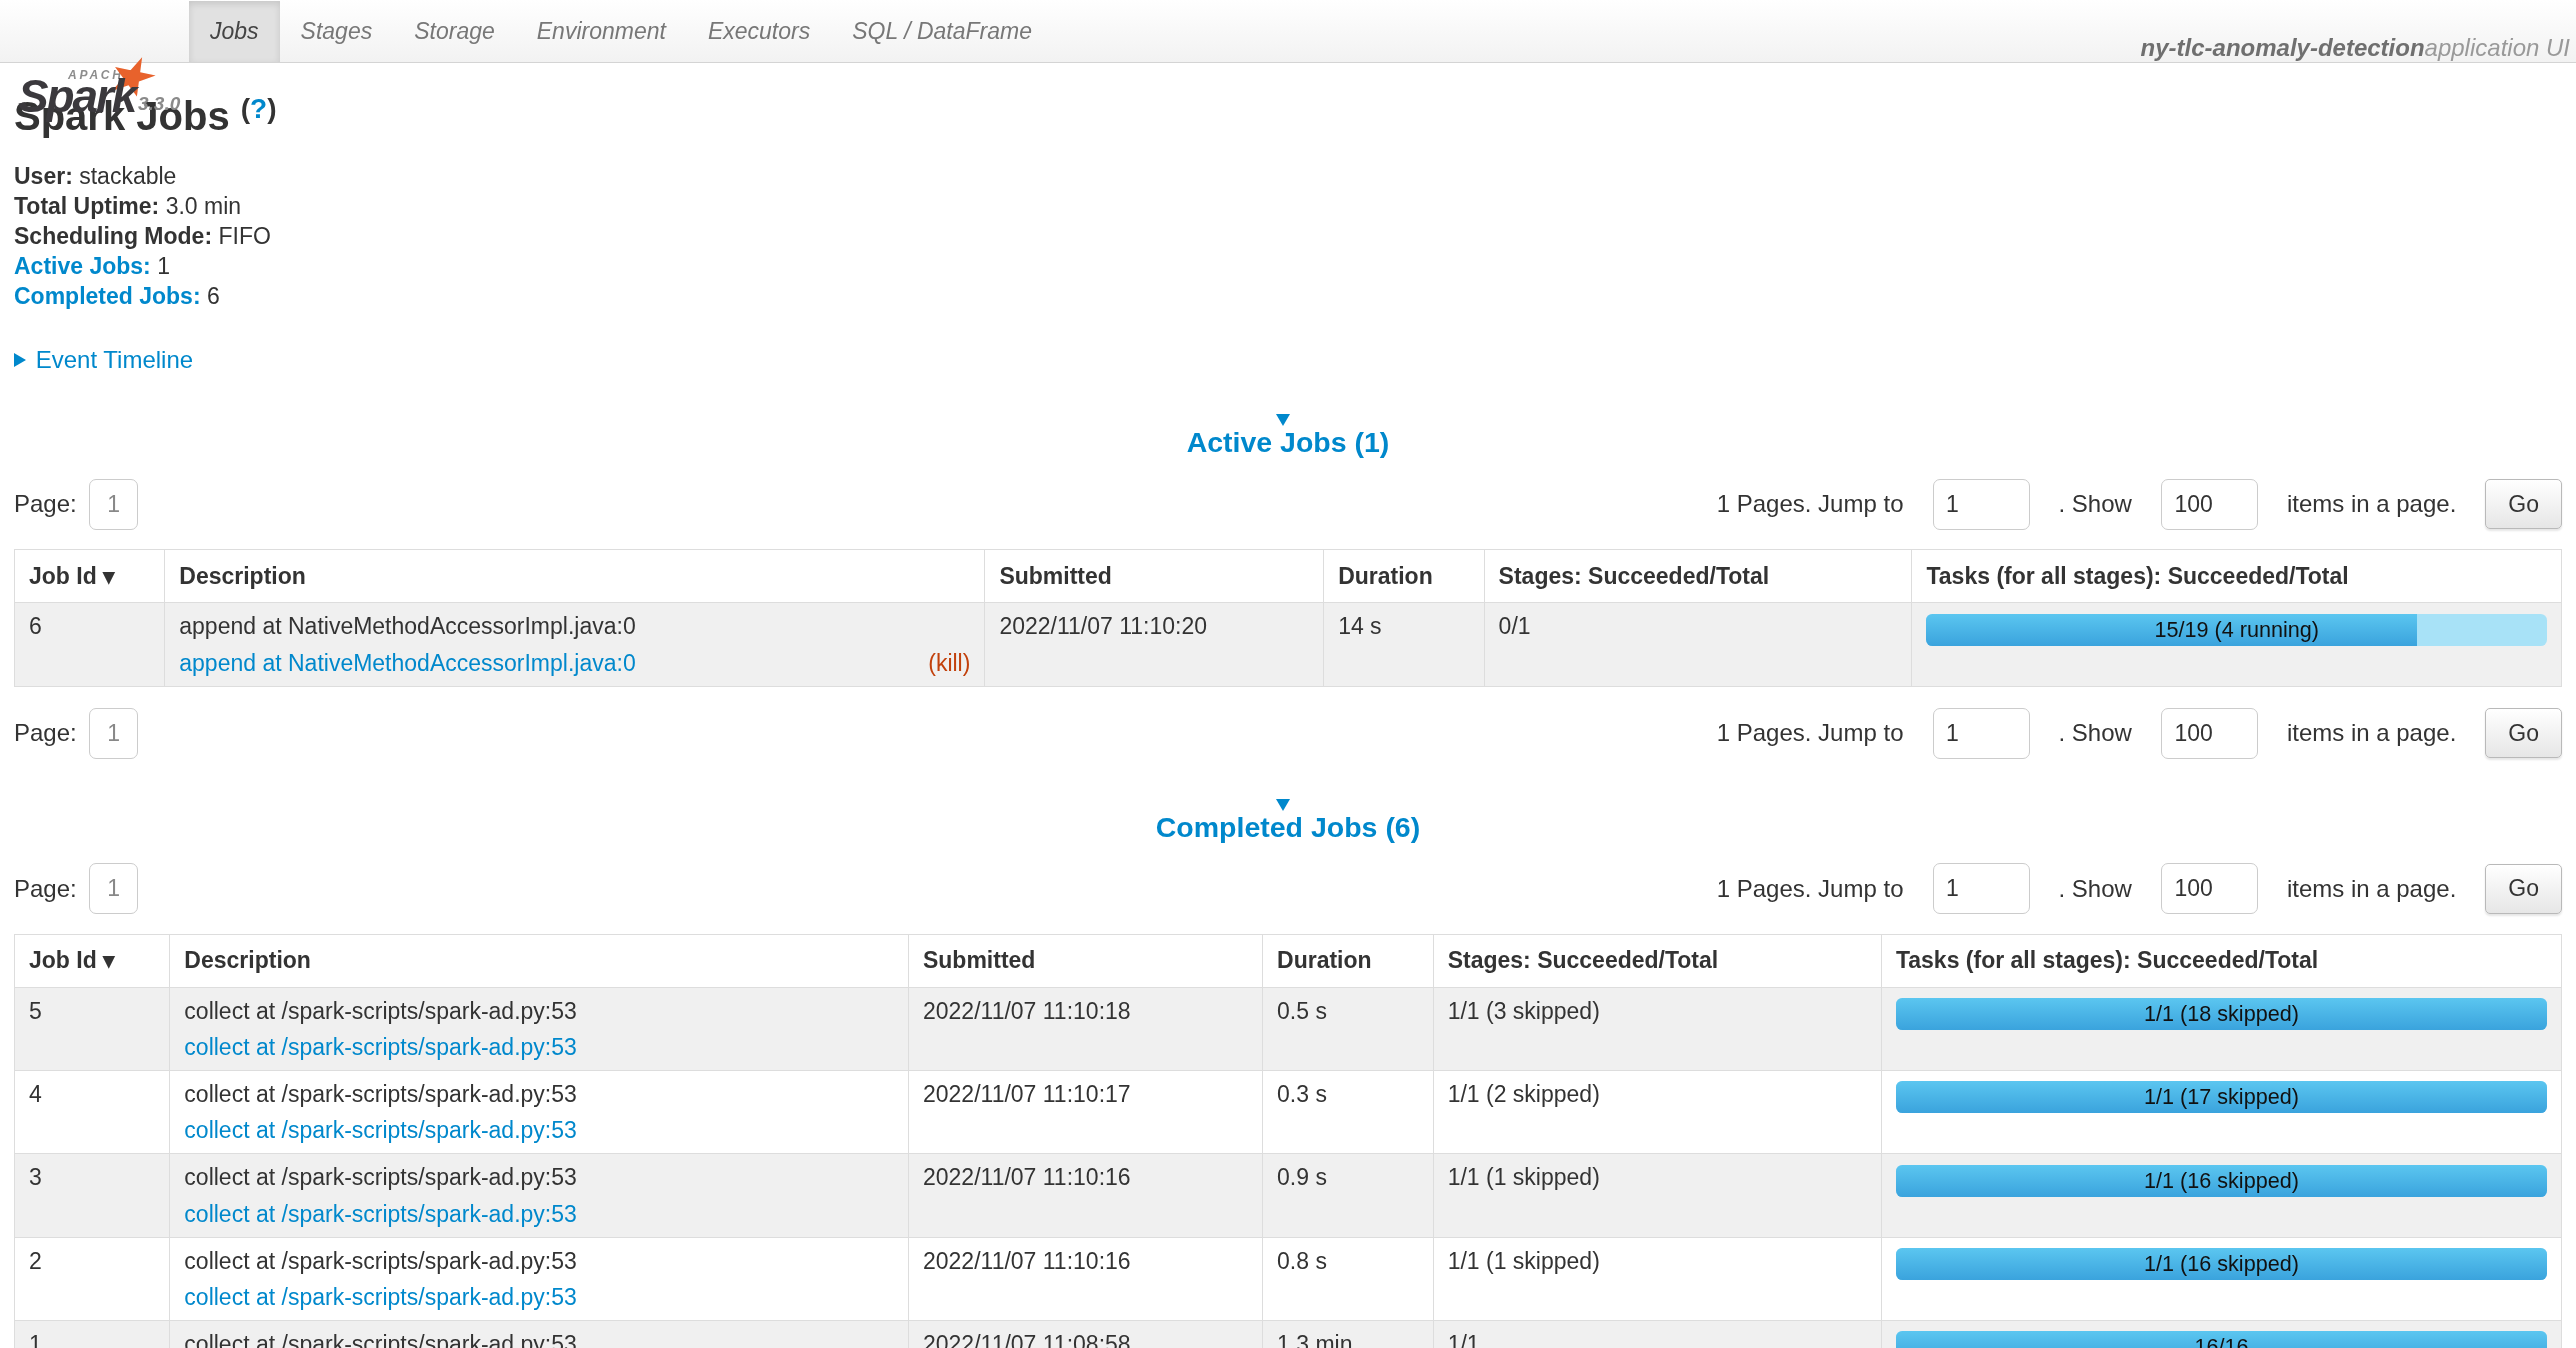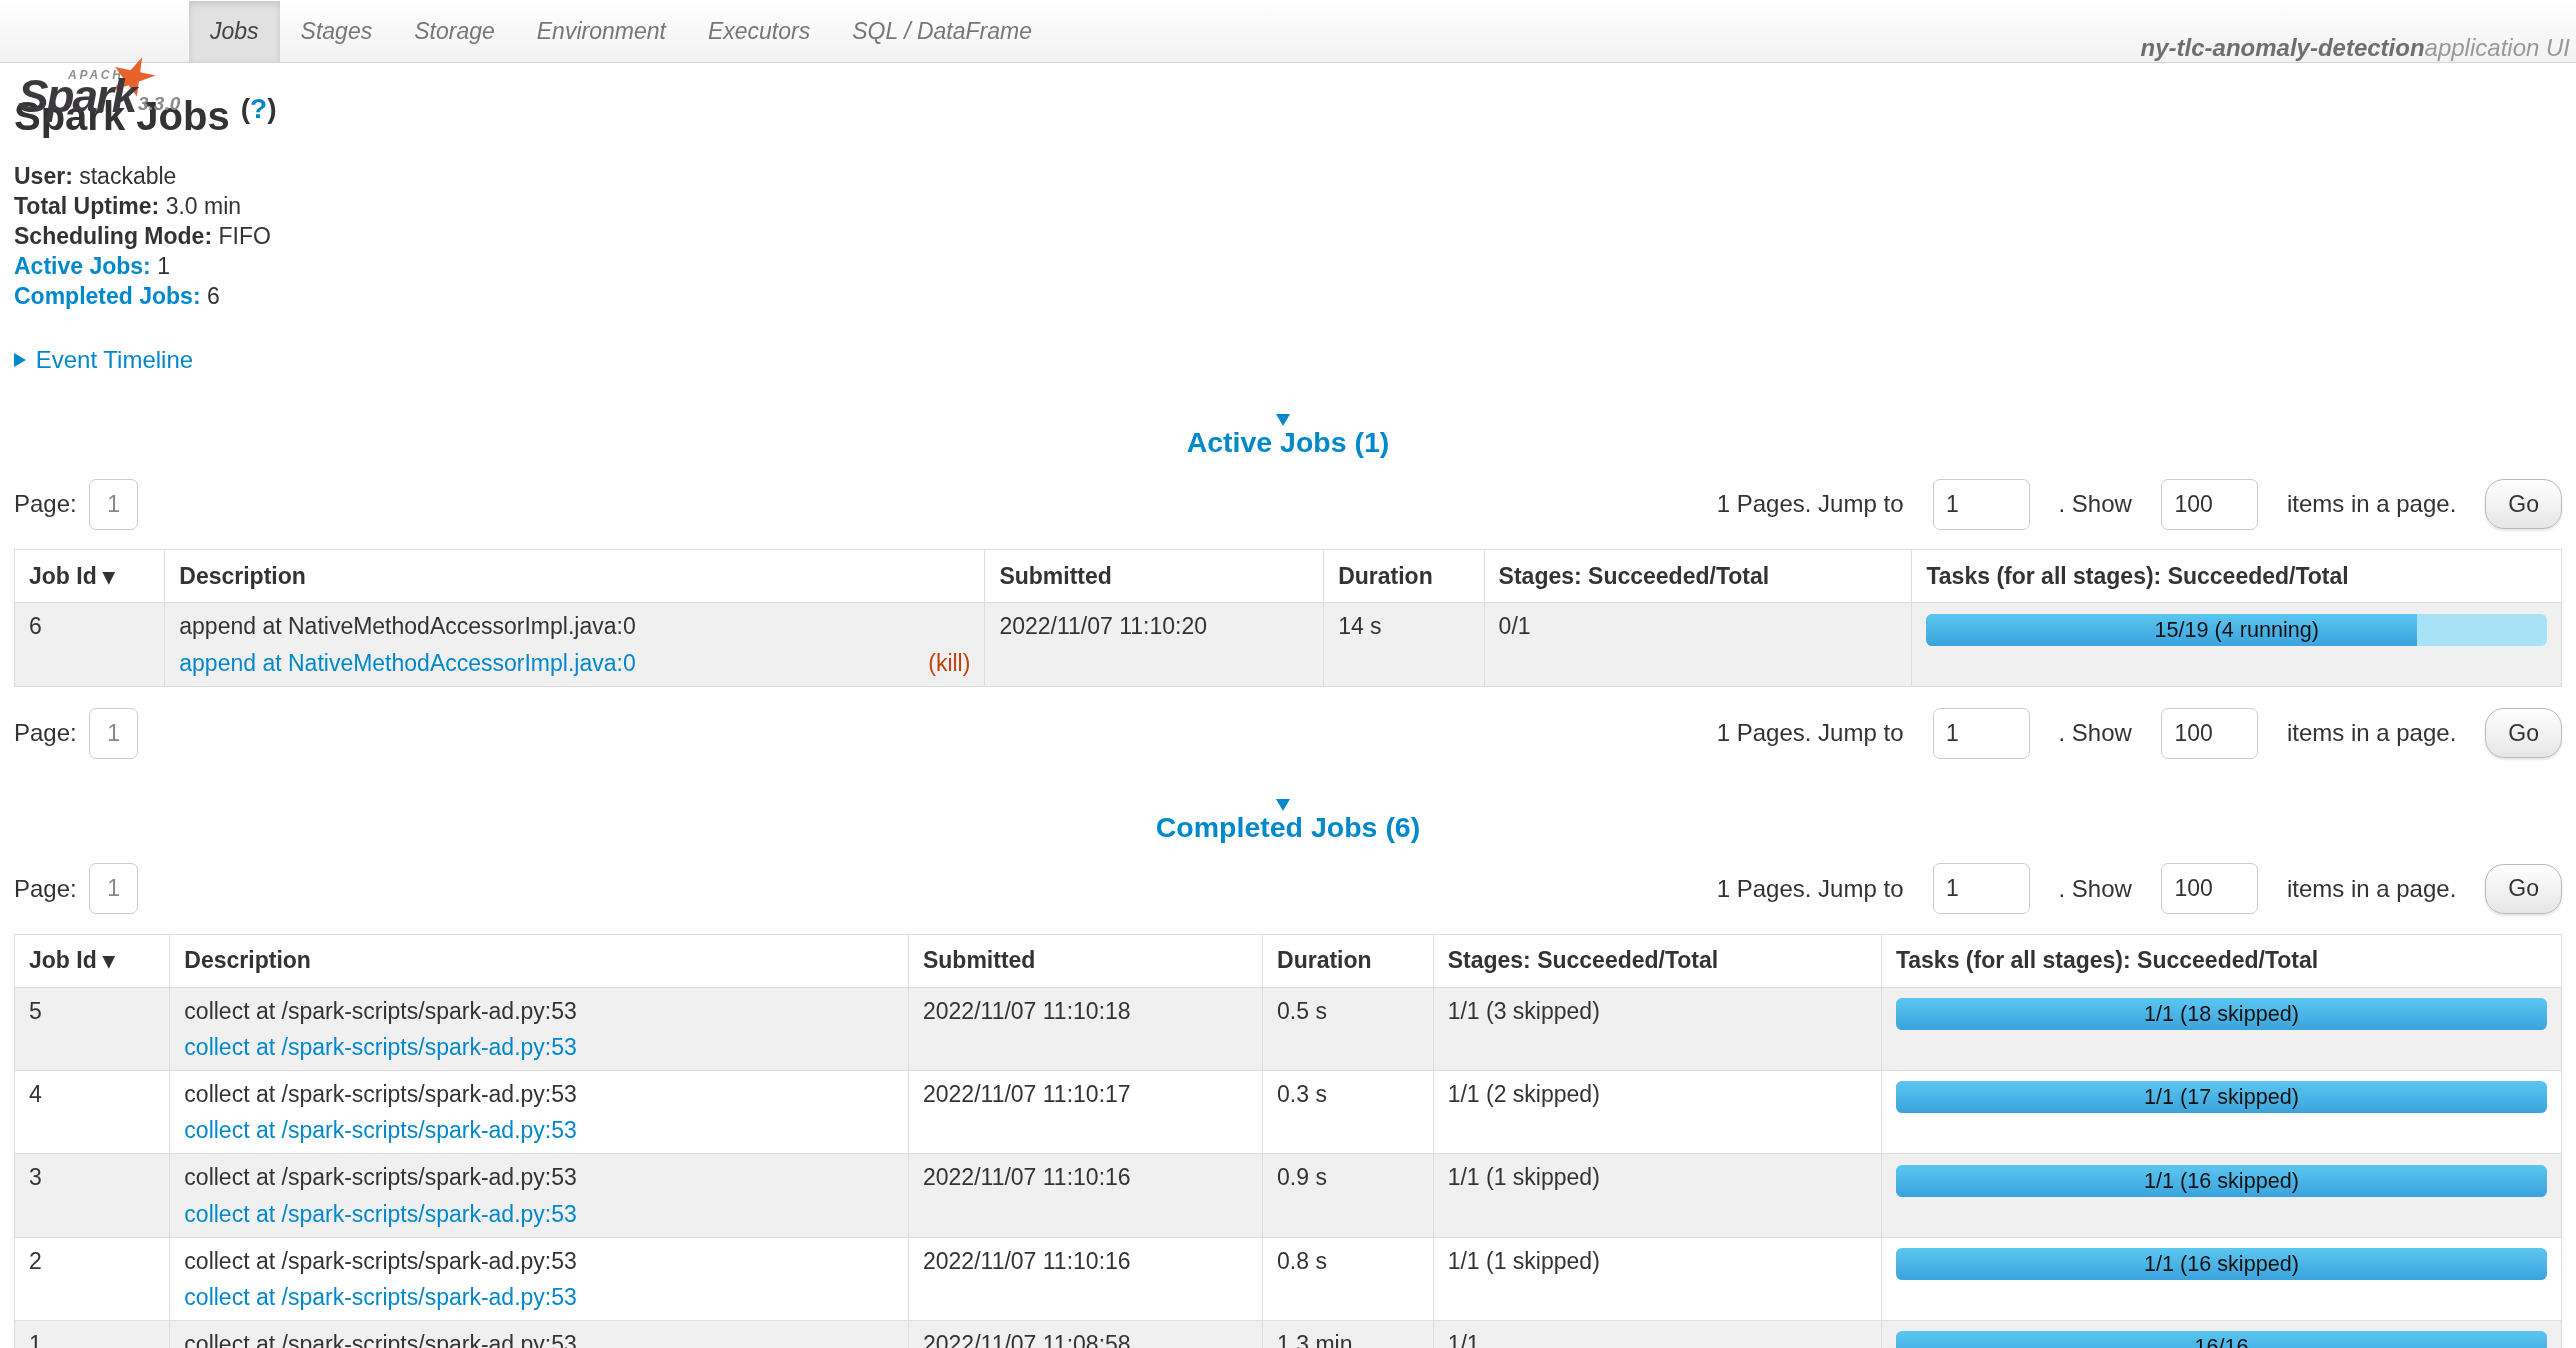--- a/index.html
+++ b/index.html
@@ -46,21 +46,21 @@
 
   
   .pag-row { display:flex; justify-content:space-between; align-items:flex-end; margin:19.5px 0; }
   .pag-left { display:flex; align-items:center; gap:12.5px; font-size:24px; }
   .pag-right { display:flex; align-items:center; gap:29px; font-size:24px; }
   .pag-input { height:51px; border:1.4px solid #ccc; border-radius:7px; font-size:23px;
     font-family:inherit; padding:0 12.5px; color:#333; background:#fff; }
   .page-num { width:49px; text-align:center; color:#888; padding:0; }
   .jump { width:97px; }
   .go-btn { font-size:23px; font-family:inherit; padding:10.4px 22px; color:#333;
-    background:linear-gradient(#ffffff,#e6e6e6); border:1.4px solid #b9b9b9; border-radius:19px;
+    background:linear-gradient(#ffffff,#e6e6e6); border:1.4px solid #b9b9b9; border-radius:5px;
     box-shadow:0 1.4px 2.1px rgba(0,0,0,.1); cursor:pointer; }
 
   
   table.jobs { width:100%; border-collapse:collapse; margin:4.2px 0 21px; }
   table.jobs th, table.jobs td { border:1.4px solid #ddd; text-align:left; vertical-align:top; }
   table.jobs th { font-size:23px; font-weight:bold; padding:12.5px 14px; cursor:pointer; }
   table.jobs td { font-size:23px; padding:9px 14px; line-height:28px; }
   table.jobs tbody tr:nth-child(odd) { background:#f0f0f0; }
   .cell-line2 { display:flex; justify-content:space-between; margin-top:8.3px; }
   a.joblink { color:#0088cc; text-decoration:none; cursor:pointer; }

